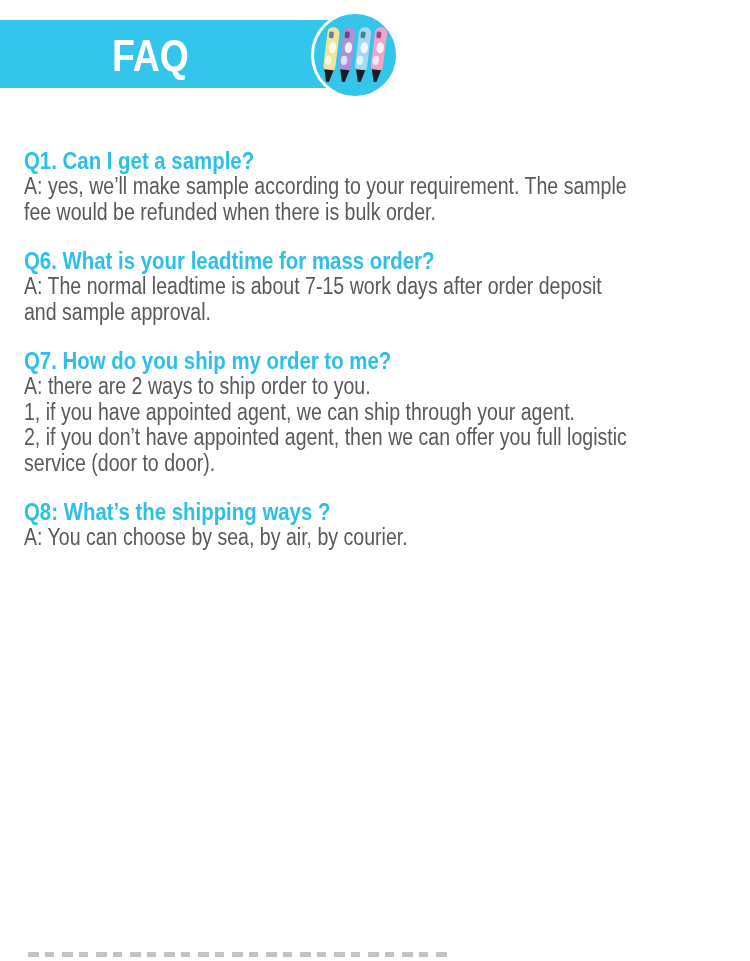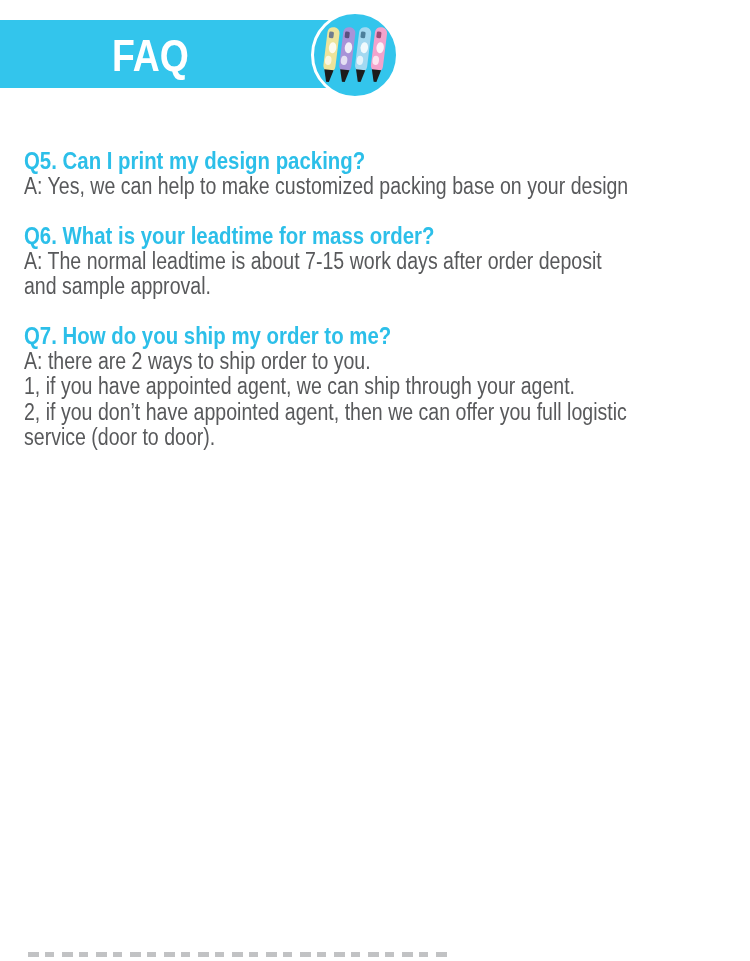--- a/index.html
+++ b/index.html
@@ -103,40 +103,45 @@
         <ellipse cx="70" cy="36" rx="4" ry="6" fill="#ffffff" opacity="0.85"></ellipse>
         <ellipse cx="67" cy="50" rx="3.5" ry="5" fill="#ffffff" opacity="0.7"></ellipse>
         <polygon points="64,60 74,60 70.5,73 67.5,73" fill="#1c1c1c"></polygon>
       </g>
     </svg>
   </span>
 </div>
 
 <main class="faq-list">
 
+  <section class="qa">
+    <h2 class="q">Q1. Can I get a sample?</h2>
+    <div class="a-line">A: yes, we’ll make sample according to your requirement. The sample</div>
+    <div class="a-line">fee would be refunded when there is bulk order.</div>
+  </section>
 
 
 
 
-  <section class="qa">
-    <h2 class="q">Q5. Can I print my design packing?</h2>
-    <div class="a-line">A: Yes, we can help to make customized packing base on your design</div>
-  </section>
 
   <section class="qa">
     <h2 class="q">Q6. What is your leadtime for mass order?</h2>
     <div class="a-line">A: The normal leadtime is about 7-15 work days after order deposit</div>
     <div class="a-line">and sample approval.</div>
   </section>
 
   <section class="qa">
     <h2 class="q">Q7. How do you ship my order to me?</h2>
     <div class="a-line">A: there are 2 ways to ship order to you.</div>
     <div class="a-line">1, if you have appointed agent, we can ship through your agent.</div>
     <div class="a-line">2, if you don’t have appointed agent, then we can offer you full logistic</div>
     <div class="a-line">service (door to door).</div>
   </section>
 
+  <section class="qa">
+    <h2 class="q">Q8: What’s the shipping ways ?</h2>
+    <div class="a-line">A: You can choose by sea, by air, by courier.</div>
+  </section>
 
 
 </main>
 
 <div class="cutoff-line"></div>
 
 </body></html>

